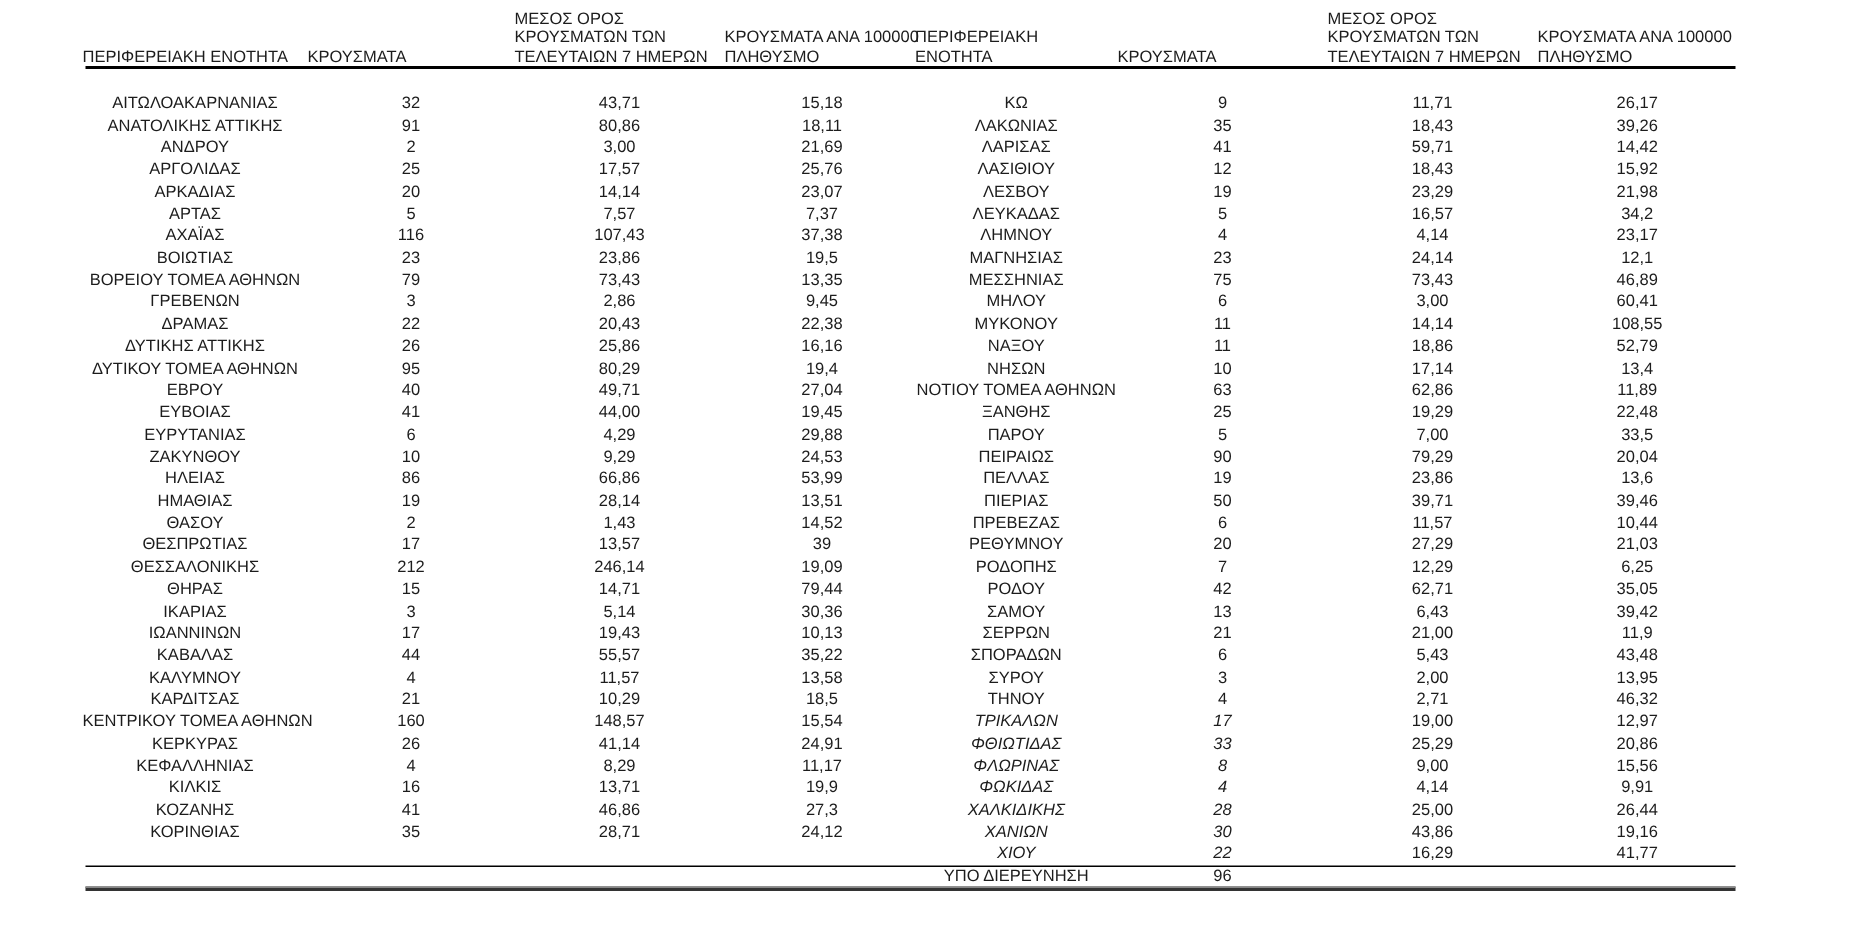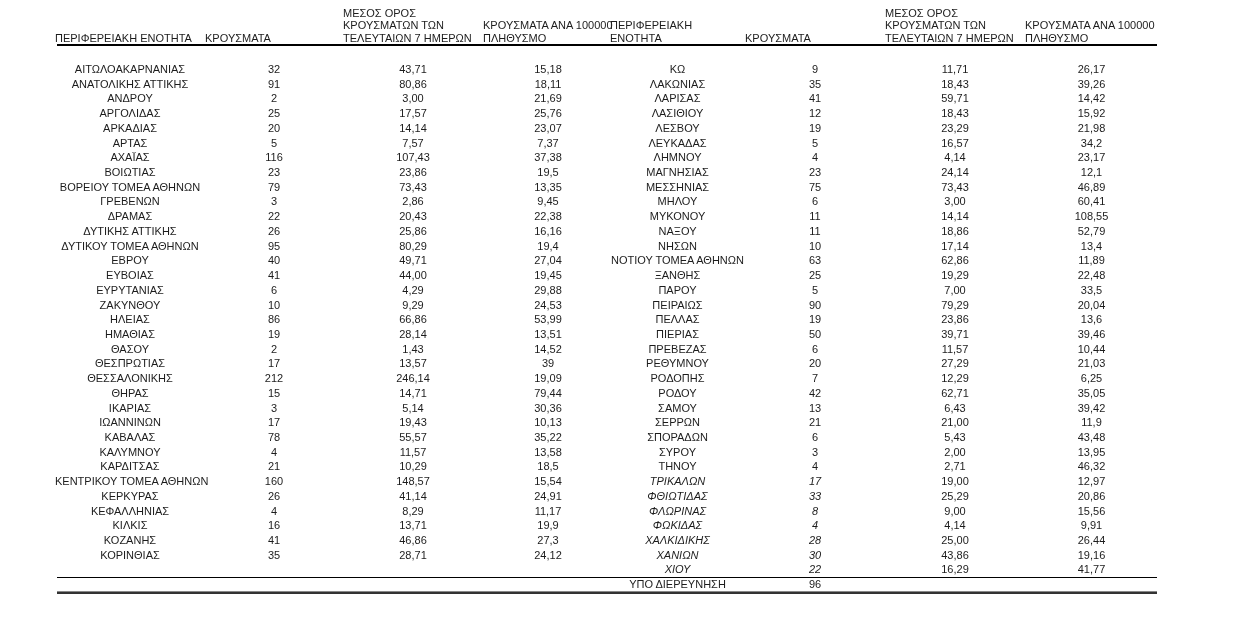--- a/index.html
+++ b/index.html
@@ -223,21 +223,21 @@
           <td>30,36</td>
         </tr>
         <tr>
           <td>ΙΩΑΝΝΙΝΩΝ</td>
           <td>17</td>
           <td>19,43</td>
           <td>10,13</td>
         </tr>
         <tr>
           <td>ΚΑΒΑΛΑΣ</td>
-          <td>78</td>
+          <td>44</td>
           <td>55,57</td>
           <td>35,22</td>
         </tr>
         <tr>
           <td>ΚΑΛΥΜΝΟΥ</td>
           <td>4</td>
           <td>11,57</td>
           <td>13,58</td>
         </tr>
         <tr>

